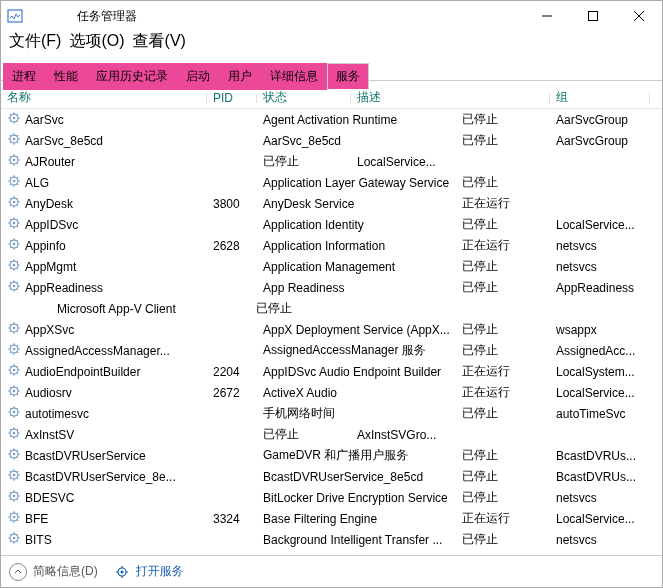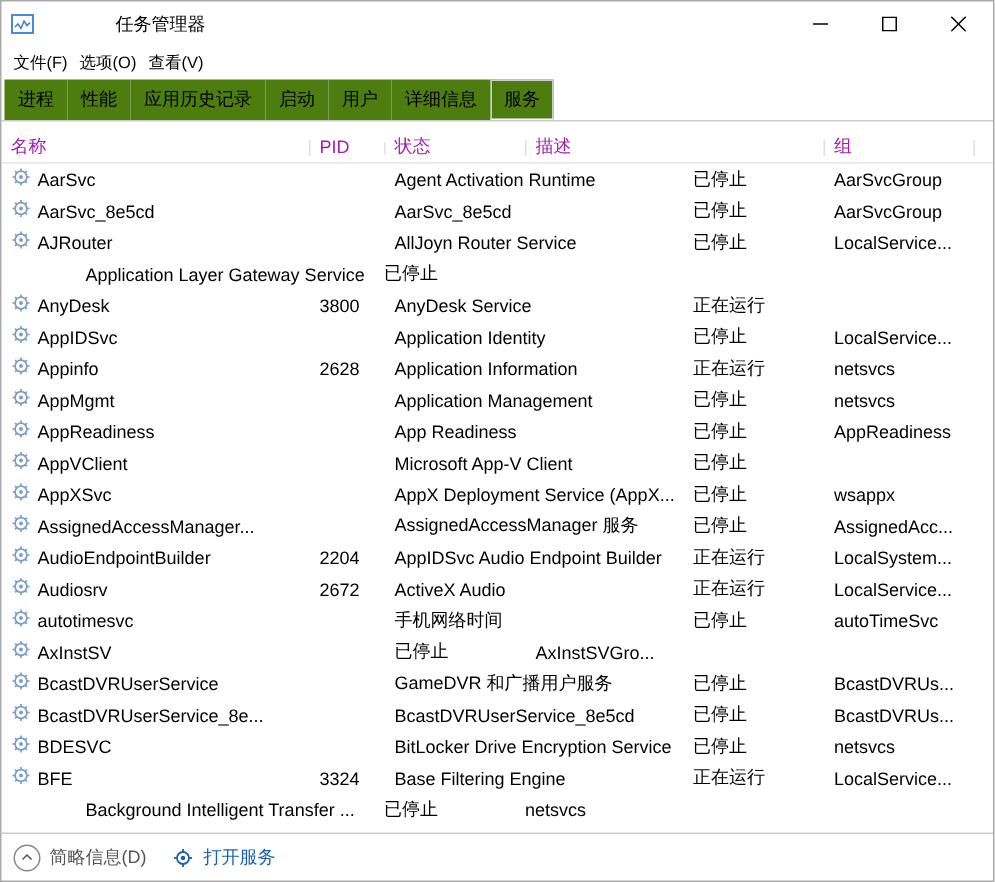--- a/index.html
+++ b/index.html
@@ -4,28 +4,28 @@
 <style>
   * { margin: 0; padding: 0; box-sizing: border-box; font-family: "Microsoft YaHei", "Segoe UI", sans-serif; font-size: 12px; }
   body { width: 663px; height: 588px; background: #fff; display: flex; flex-direction: column; border: 1px solid #aaa; overflow: hidden; }
   .titlebar { height: 30px; display: flex; align-items: center; padding-left: 6px; gap: 48px; }
   .titlebar .app-icon { width: 16px; height: 16px; margin-right: 6px; }
   .titlebar .title { flex: 1; font-size: 12px; }
   .win-btns { display: flex; height: 100%; }
   .win-btn { width: 46px; display: flex; align-items: center; justify-content: center; }
   .win-btn svg { width: 10px; height: 10px; }
   .menubar { height: 20px; display: flex; padding-left: 8px; gap: 8px; align-items: center; }
-  .menubar span { font-size: 11px; cursor: default; }
+  .menubar span { font-size: 16px; cursor: default; }
   .tabs { display: flex; border-bottom: 1px solid #ccc; padding-left: 2px; margin-top: 2px; }
-  .tab { padding: 4px 8px; border: 1px solid transparent; border-bottom: none; position: relative; top: 0; background: #4d7c0f; font-size: 12px; }
+  .tab { padding: 4px 8px; border: 1px solid transparent; border-bottom: none; position: relative; top: 10px; background: #ec4899; font-size: 12px; }
   .tab.active { border-color: #ccc; border-bottom: 1px solid #fff; }
   .table { flex: 1; overflow: hidden; display: flex; flex-direction: column; }
   .thead, .row { display: flex; align-items: center; }
   .thead { height: 28px; border-bottom: 1px solid #e5e5e5; padding-top: 6px; }
-  .th { font-size: 12px; padding-left: 6px; color: #a21caf; position: relative; }
+  .th { font-size: 12px; padding-left: 6px; color: #0f766e; position: relative; }
   .th::after { content:""; position:absolute; right:0; top:4px; bottom:2px; width:1px; background:#e0e0e0; }
   .tbody { flex:1; overflow-y: auto; }
   .row { height: 21px; }
   .cell { padding-left: 6px; font-size: 12px; white-space: nowrap; overflow: hidden; text-overflow: ellipsis; }
   .c-name { width: 206px; display:flex; align-items:center; gap:4px; }
   .c-pid  { width: 50px; }
   .c-desc { width: 199px; }
   .c-stat { width: 94px; }
   .c-grp  { width: 100px; }
   .svc-icon { width:14px; height:14px; flex-shrink:0; }
@@ -149,25 +149,41 @@
                 <line x1="12.5" y1="8" x2="14.5" y2="8"></line>
                 <line x1="3.5" y1="3.5" x2="4.9" y2="4.9"></line>
                 <line x1="11.1" y1="11.1" x2="12.5" y2="12.5"></line>
                 <line x1="3.5" y1="12.5" x2="4.9" y2="11.1"></line>
                 <line x1="11.1" y1="4.9" x2="12.5" y2="3.5"></line>
               </g>
             </svg></span>
           <span>AJRouter</span>
         </div>
         <div class="cell c-pid"></div>
-        <div class="cell c-desc">AllJoyn Router Service</div>
         <div class="cell c-stat">已停止</div>
         <div class="cell c-grp">LocalService...</div>
       </div>
       <div class="row">
+        <div class="cell c-name">
+          <span><svg class="svc-icon" viewBox="0 0 16 16">
+              <circle cx="8" cy="8" r="4.5" fill="none" stroke="#7a9ec7" stroke-width="1.3"></circle>
+              <circle cx="8" cy="8" r="1.5" fill="#7a9ec7"></circle>
+              <g stroke="#7a9ec7" stroke-width="1.3">
+                <line x1="8" y1="1.5" x2="8" y2="3.5"></line>
+                <line x1="8" y1="12.5" x2="8" y2="14.5"></line>
+                <line x1="1.5" y1="8" x2="3.5" y2="8"></line>
+                <line x1="12.5" y1="8" x2="14.5" y2="8"></line>
+                <line x1="3.5" y1="3.5" x2="4.9" y2="4.9"></line>
+                <line x1="11.1" y1="11.1" x2="12.5" y2="12.5"></line>
+                <line x1="3.5" y1="12.5" x2="4.9" y2="11.1"></line>
+                <line x1="11.1" y1="4.9" x2="12.5" y2="3.5"></line>
+              </g>
+            </svg></span>
+          <span>ALG</span>
+        </div>
         <div class="cell c-pid"></div>
         <div class="cell c-desc">Application Layer Gateway Service</div>
         <div class="cell c-stat">已停止</div>
         <div class="cell c-grp"></div>
       </div>
       <div class="row">
         <div class="cell c-name">
           <span><svg class="svc-icon" viewBox="0 0 16 16">
               <circle cx="8" cy="8" r="4.5" fill="none" stroke="#7a9ec7" stroke-width="1.3"></circle>
               <circle cx="8" cy="8" r="1.5" fill="#7a9ec7"></circle>
@@ -275,37 +291,20 @@
               </g>
             </svg></span>
           <span>AppReadiness</span>
         </div>
         <div class="cell c-pid"></div>
         <div class="cell c-desc">App Readiness</div>
         <div class="cell c-stat">已停止</div>
         <div class="cell c-grp">AppReadiness</div>
       </div>
       <div class="row">
-        <div class="cell c-name">
-          <span><svg class="svc-icon" viewBox="0 0 16 16">
-              <circle cx="8" cy="8" r="4.5" fill="none" stroke="#7a9ec7" stroke-width="1.3"></circle>
-              <circle cx="8" cy="8" r="1.5" fill="#7a9ec7"></circle>
-              <g stroke="#7a9ec7" stroke-width="1.3">
-                <line x1="8" y1="1.5" x2="8" y2="3.5"></line>
-                <line x1="8" y1="12.5" x2="8" y2="14.5"></line>
-                <line x1="1.5" y1="8" x2="3.5" y2="8"></line>
-                <line x1="12.5" y1="8" x2="14.5" y2="8"></line>
-                <line x1="3.5" y1="3.5" x2="4.9" y2="4.9"></line>
-                <line x1="11.1" y1="11.1" x2="12.5" y2="12.5"></line>
-                <line x1="3.5" y1="12.5" x2="4.9" y2="11.1"></line>
-                <line x1="11.1" y1="4.9" x2="12.5" y2="3.5"></line>
-              </g>
-            </svg></span>
-          <span>AppVClient</span>
-        </div>
         <div class="cell c-pid"></div>
         <div class="cell c-desc">Microsoft App-V Client</div>
         <div class="cell c-stat">已停止</div>
         <div class="cell c-grp"></div>
       </div>
       <div class="row">
         <div class="cell c-name">
           <span><svg class="svc-icon" viewBox="0 0 16 16">
               <circle cx="8" cy="8" r="4.5" fill="none" stroke="#7a9ec7" stroke-width="1.3"></circle>
               <circle cx="8" cy="8" r="1.5" fill="#7a9ec7"></circle>
@@ -527,20 +526,37 @@
               </g>
             </svg></span>
           <span>BFE</span>
         </div>
         <div class="cell c-pid">3324</div>
         <div class="cell c-desc">Base Filtering Engine</div>
         <div class="cell c-stat">正在运行</div>
         <div class="cell c-grp">LocalService...</div>
       </div>
       <div class="row">
+        <div class="cell c-name">
+          <span><svg class="svc-icon" viewBox="0 0 16 16">
+              <circle cx="8" cy="8" r="4.5" fill="none" stroke="#7a9ec7" stroke-width="1.3"></circle>
+              <circle cx="8" cy="8" r="1.5" fill="#7a9ec7"></circle>
+              <g stroke="#7a9ec7" stroke-width="1.3">
+                <line x1="8" y1="1.5" x2="8" y2="3.5"></line>
+                <line x1="8" y1="12.5" x2="8" y2="14.5"></line>
+                <line x1="1.5" y1="8" x2="3.5" y2="8"></line>
+                <line x1="12.5" y1="8" x2="14.5" y2="8"></line>
+                <line x1="3.5" y1="3.5" x2="4.9" y2="4.9"></line>
+                <line x1="11.1" y1="11.1" x2="12.5" y2="12.5"></line>
+                <line x1="3.5" y1="12.5" x2="4.9" y2="11.1"></line>
+                <line x1="11.1" y1="4.9" x2="12.5" y2="3.5"></line>
+              </g>
+            </svg></span>
+          <span>BITS</span>
+        </div>
         <div class="cell c-pid"></div>
         <div class="cell c-desc">Background Intelligent Transfer ...</div>
         <div class="cell c-stat">已停止</div>
         <div class="cell c-grp">netsvcs</div>
       </div>
     </div>
 </div>
 
 <div class="statusbar">
   <div class="sb-btn gray">

